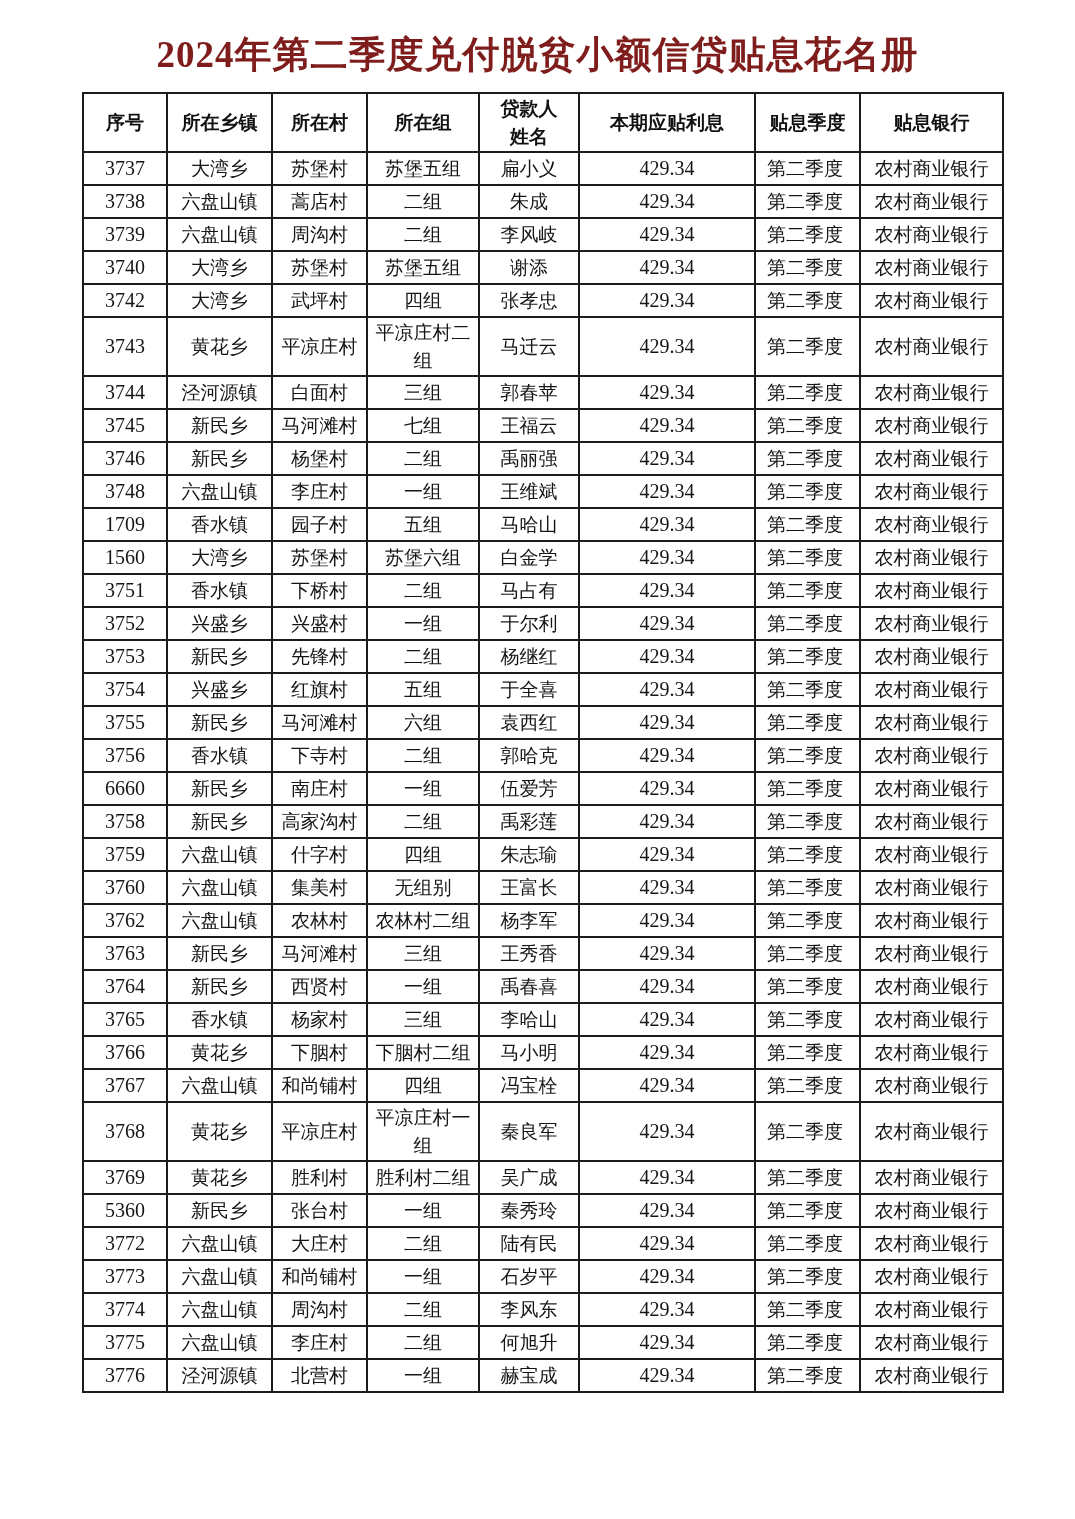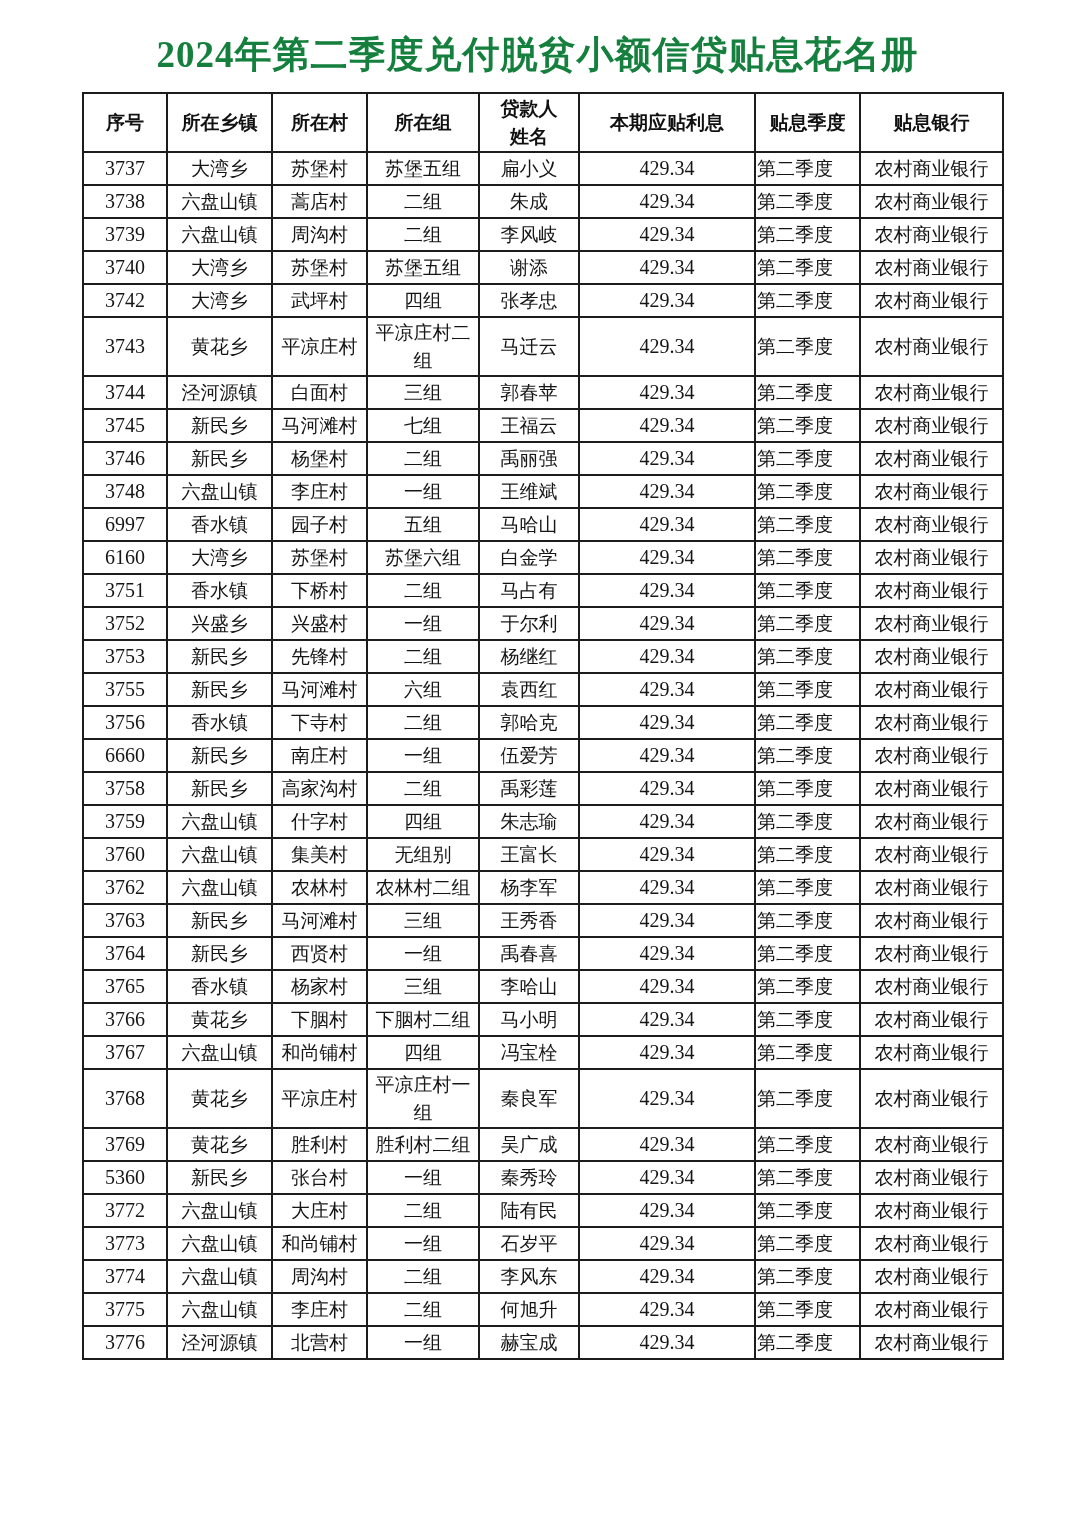--- a/index.html
+++ b/index.html
@@ -17,21 +17,21 @@
     box-sizing: border-box;
     padding-top: 30px;
   }
   .doc-title {
     width: 100%;
     text-align: center;
     font-family: "Liberation Serif", "DejaVu Serif", serif;
     font-weight: bold;
     font-size: 37px;
     letter-spacing: 1px;
-    color: #15803d;
+    color: #7f1d1d;
     margin: 0 18px 12px 0;
   }
   table.roster {
     border-collapse: collapse;
     table-layout: fixed;
     width: 920px;
     margin-left: 82px;
     background: #ffffff;
   }
   table.roster th, table.roster td {
@@ -52,21 +52,21 @@
     white-space: pre-line;
   }
   table.roster tbody td {
     height: 22px;
     font-size: 19px;
     color: #151515;
   }
   
   table.roster td.col-quarter {
     text-align: left;
-    padding-left: 1px;
+    padding-left: 11px;
   }
   table.roster td.col-index,
   table.roster td.col-interest {
     font-family: "Liberation Serif", "DejaVu Serif", serif;
     font-size: 20px;
   }
 </style>
 </head>
 <body>
 
@@ -193,31 +193,31 @@
           <td class="col-index">3748</td>
           <td class="col-township">六盘山镇</td>
           <td class="col-village">李庄村</td>
           <td class="col-group">一组</td>
           <td class="col-borrower">王维斌</td>
           <td class="col-interest">429.34</td>
           <td class="col-quarter">第二季度</td>
           <td class="col-bank">农村商业银行</td>
         </tr>
         <tr>
-          <td class="col-index">6997</td>
+          <td class="col-index">1709</td>
           <td class="col-township">香水镇</td>
           <td class="col-village">园子村</td>
           <td class="col-group">五组</td>
           <td class="col-borrower">马哈山</td>
           <td class="col-interest">429.34</td>
           <td class="col-quarter">第二季度</td>
           <td class="col-bank">农村商业银行</td>
         </tr>
         <tr>
-          <td class="col-index">6160</td>
+          <td class="col-index">1560</td>
           <td class="col-township">大湾乡</td>
           <td class="col-village">苏堡村</td>
           <td class="col-group">苏堡六组</td>
           <td class="col-borrower">白金学</td>
           <td class="col-interest">429.34</td>
           <td class="col-quarter">第二季度</td>
           <td class="col-bank">农村商业银行</td>
         </tr>
         <tr>
           <td class="col-index">3751</td>
@@ -238,20 +238,30 @@
           <td class="col-interest">429.34</td>
           <td class="col-quarter">第二季度</td>
           <td class="col-bank">农村商业银行</td>
         </tr>
         <tr>
           <td class="col-index">3753</td>
           <td class="col-township">新民乡</td>
           <td class="col-village">先锋村</td>
           <td class="col-group">二组</td>
           <td class="col-borrower">杨继红</td>
+          <td class="col-interest">429.34</td>
+          <td class="col-quarter">第二季度</td>
+          <td class="col-bank">农村商业银行</td>
+        </tr>
+        <tr>
+          <td class="col-index">3754</td>
+          <td class="col-township">兴盛乡</td>
+          <td class="col-village">红旗村</td>
+          <td class="col-group">五组</td>
+          <td class="col-borrower">于全喜</td>
           <td class="col-interest">429.34</td>
           <td class="col-quarter">第二季度</td>
           <td class="col-bank">农村商业银行</td>
         </tr>
         <tr>
           <td class="col-index">3755</td>
           <td class="col-township">新民乡</td>
           <td class="col-village">马河滩村</td>
           <td class="col-group">六组</td>
           <td class="col-borrower">袁西红</td>

